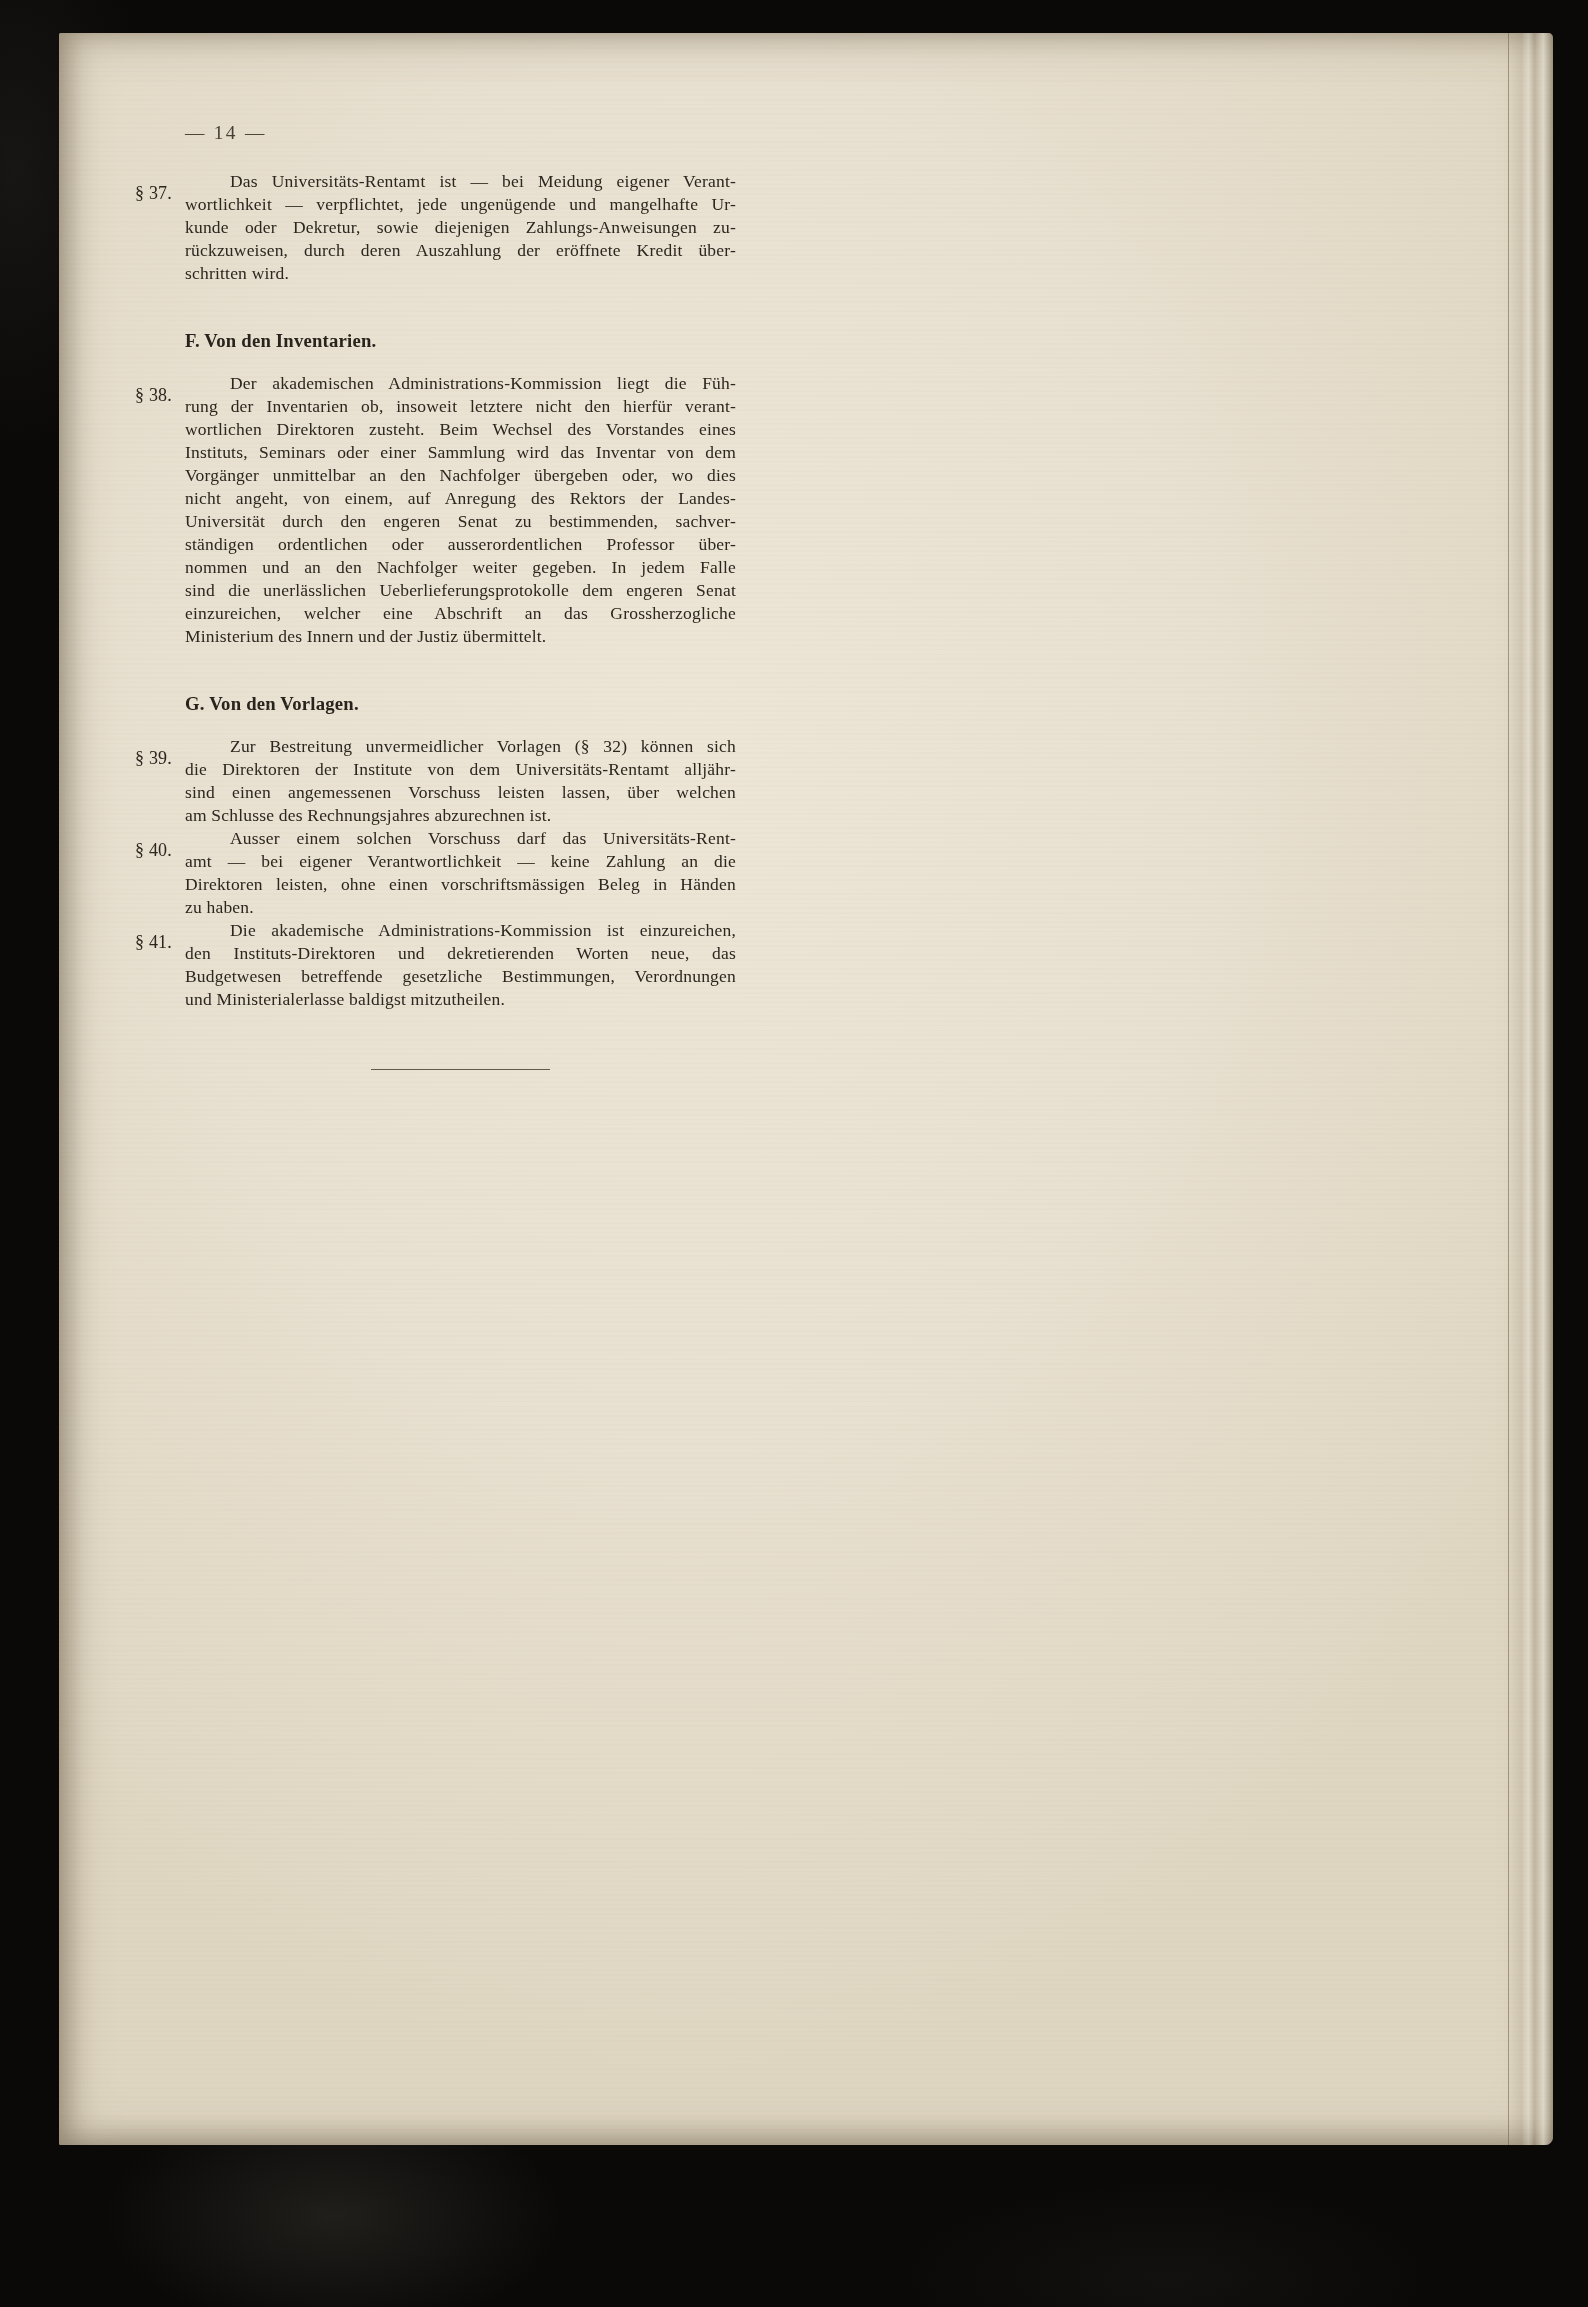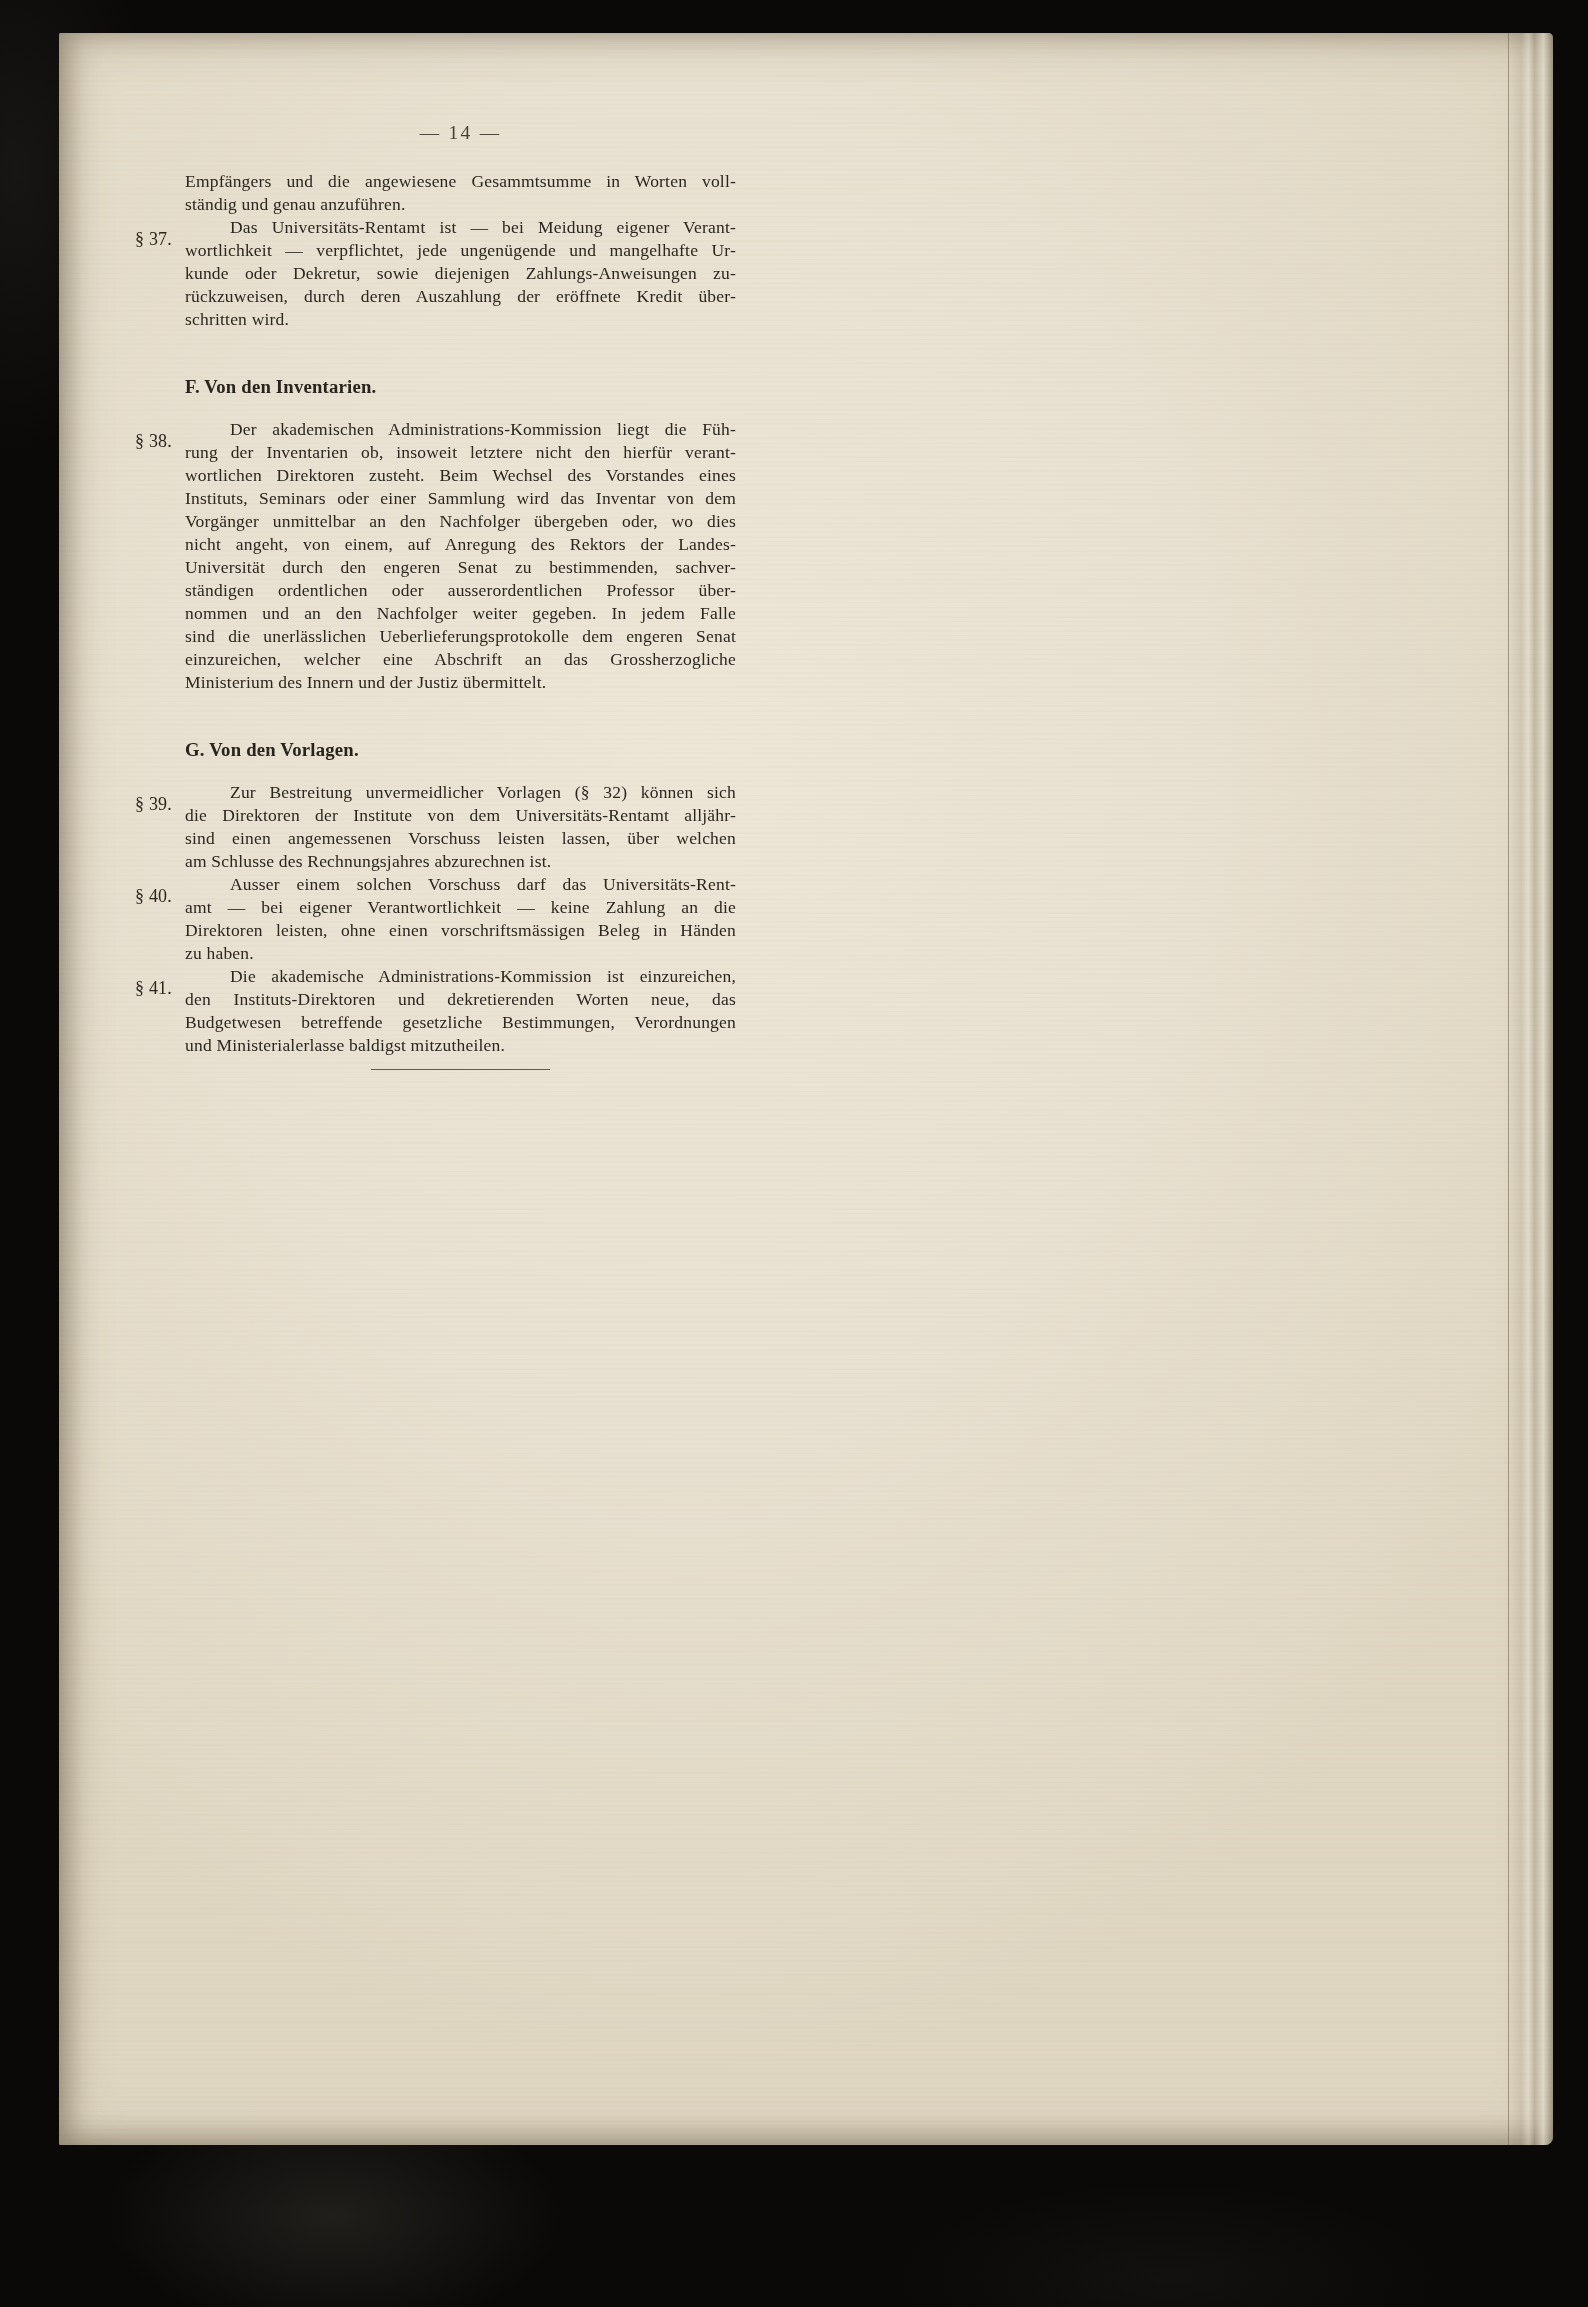--- a/index.html
+++ b/index.html
@@ -35,21 +35,21 @@
       rgba(120,105,80,0.12) 28%,
       rgba(255,255,255,0.22) 44%,
       rgba(115,100,75,0.20) 58%,
       rgba(250,246,235,0.45) 78%,
       rgba(95,84,62,0.32) 100%);
     border-left:0.8px solid rgba(110,98,75,0.35);
     border-radius:0 4.7px 7.8px 0;
   }
   .page-number {
     position:absolute; top:89px; left:126px; width:551px;
-    text-align:center; font-size:19.4px; color:#463f33; letter-spacing:2.3px;
+    text-align:left; font-size:19.4px; color:#463f33; letter-spacing:2.3px;
   }
   .textblock {
     position:absolute; left:126px; top:137px; width:551px;
     font-size:17.5px; line-height:23px; color:#2b261e;
     letter-spacing:0.2px;
   }
   .para { position:relative; }
   .marker { position:absolute; left:-50px; top:12px; font-size:18px; color:#2b261e; white-space:nowrap; }
   .line {
     text-align:justify; text-align-last:justify;
@@ -71,24 +71,20 @@
     border-top:1.6px solid #494236; opacity:0.85;
   }
 </style>
 </head>
 <body>
 
 <div class="scan">
   <div class="paper">
     <div class="page-number">—  14  —</div>
     <main class="textblock" id="textblock">
-        <div class="para">
-          <div class="line">Empfängers und die angewiesene Gesammtsumme in Worten voll-</div>
-          <div class="line last">ständig und genau anzuführen.</div>
-        </div>
         <div class="para">
           <span class="marker">§ 37.</span>
           <div class="line indent">Das Universitäts-Rentamt ist — bei Meidung eigener Verant-</div>
           <div class="line">wortlichkeit — verpflichtet, jede ungenügende und mangelhafte Ur-</div>
           <div class="line">kunde oder Dekretur, sowie diejenigen Zahlungs-Anweisungen zu-</div>
           <div class="line">rückzuweisen, durch deren Auszahlung der eröffnete Kredit über-</div>
           <div class="line last">schritten wird.</div>
         </div>
         <div class="heading"><span>F.   Von den Inventarien.</span></div>
         <div class="para">

